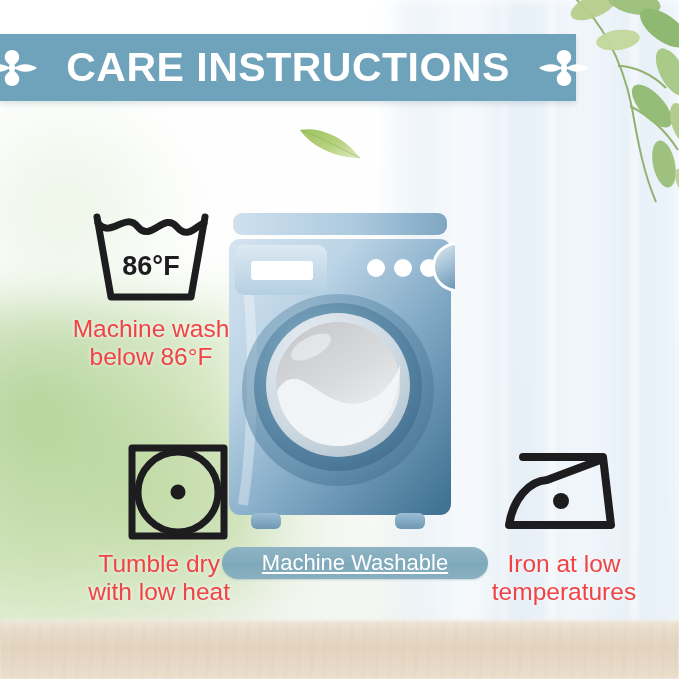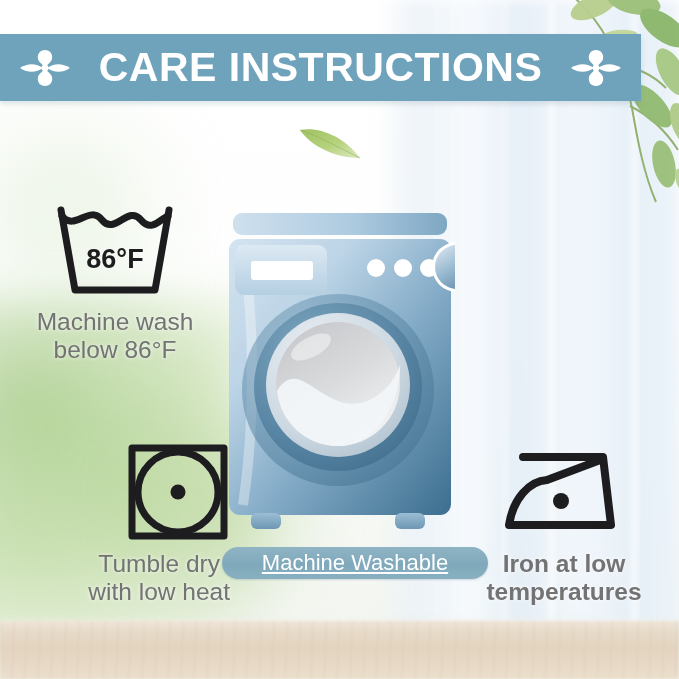--- a/index.html
+++ b/index.html
@@ -126,21 +126,21 @@
     height: 10px;
     background: linear-gradient(180deg, rgba(255,255,255,0.0), rgba(246,240,231,0.9));
     filter: blur(3px);
   }
 
   
   .banner {
     position: absolute;
     left: 0;
     top: 34px;
-    width: 641px;
+    width: 576px;
     height: 67px;
     background: #6fa3bb;
     display: flex;
     align-items: center;
     justify-content: center;
     box-shadow: 0 3px 5px rgba(110,140,155,0.22);
   }
   .banner-title {
     color: #ffffff;
     font-size: 41px;
@@ -175,35 +175,35 @@
   }
 
   
   .cell {
     position: absolute;
     width: 230px;
     display: flex;
     flex-direction: column;
     align-items: center;
   }
-  .cell.tl { left: 0px;   top: 200px; }
+  .cell.tl { left: 0px;   top: 207px; padding-left: 36px; }
   .cell.tr { left: 449px; top: 192px; }
   .cell.bl { left: 0px;   top: 442px; align-items: flex-end; }
-  .cell.br { left: 449px; top: 442px; font-weight: bold; }
+  .cell.br { left: 449px; top: 442px; }
 
   .symbol {
     height: 100px;
     display: flex;
     align-items: center;
     justify-content: center;
   }
   .caption {
     margin-top: 8px;
     text-align: center;
-    color: #737373;
+    color: #ef4444;
     font-size: 24.5px;
     line-height: 1.13;
     white-space: pre-line;
     text-shadow: 0 0 4px rgba(255,255,255,0.85);
   }
 
   
   .machine {
     position: absolute;
     left: 225px;

